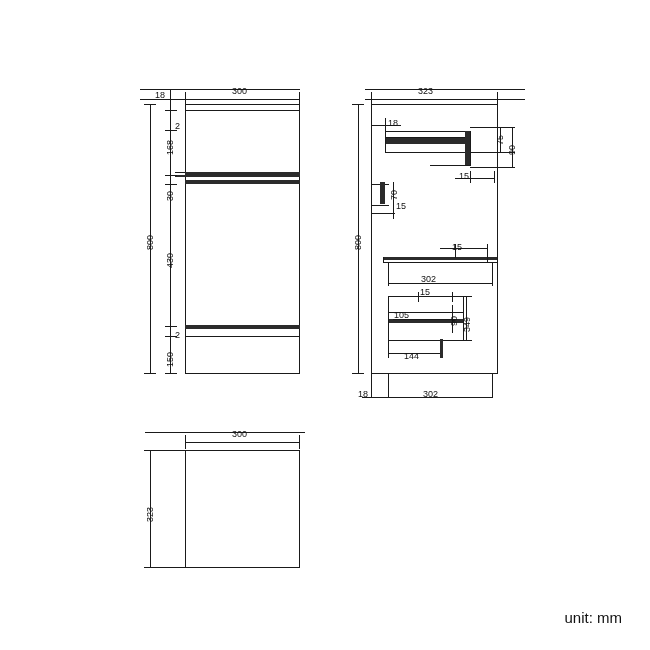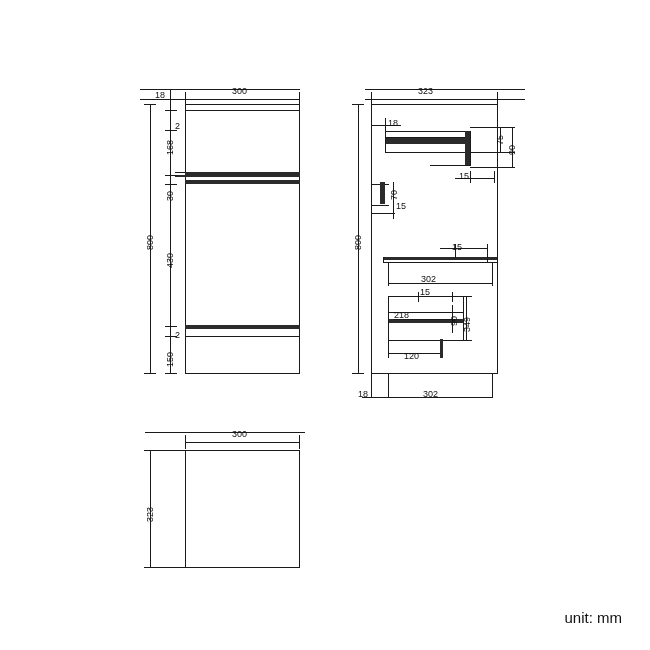--- a/index.html
+++ b/index.html
@@ -163,34 +163,34 @@
   <div class="ln h" style="left:388px; top:340px; width:75px;"></div>
   <div class="ln v" style="left:388px; top:296px; height:44px;"></div>
   <div class="ln v" style="left:463px; top:296px; height:44px;"></div>
 
   <div class="ln h" style="left:405px; top:296px; width:50px;"></div>
   <div class="lbl" style="left:420px; top:288px;">15</div>
   <div class="ln v" style="left:418px; top:292px; height:10px;"></div>
   <div class="ln v" style="left:452px; top:292px; height:10px;"></div>
 
   <div class="ln h" style="left:393px; top:319px; width:62px;"></div>
-  <div class="lbl" style="left:394px; top:311px;">218</div>
+  <div class="lbl" style="left:394px; top:311px;">105</div>
 
   <div class="ln v" style="left:452px; top:305px; height:28px;"></div>
   <div class="lbl rot" style="left:450px; top:326px;">90</div>
 
   <div class="ln v" style="left:466px; top:296px; height:44px;"></div>
   <div class="ln h" style="left:460px; top:296px; width:12px;"></div>
   <div class="ln h" style="left:460px; top:340px; width:12px;"></div>
   <div class="lbl rot" style="left:463px; top:332px;">349</div>
 
   <div class="ln h" style="left:388px; top:353px; width:55px;"></div>
   <div class="ln v" style="left:388px; top:340px; height:18px;"></div>
   <div class="ln v" style="left:440px; top:340px; height:18px;"></div>
-  <div class="lbl" style="left:404px; top:352px;">120</div>
+  <div class="lbl" style="left:404px; top:352px;">144</div>
   <div class="fill" style="left:440px; top:339px; width:3px; height:19px;"></div>
 
   <div class="ln v" style="left:371px; top:374px; height:24px;"></div>
   <div class="ln v" style="left:388px; top:374px; height:24px;"></div>
   <div class="ln v" style="left:492px; top:374px; height:24px;"></div>
   <div class="ln h" style="left:362px; top:397px; width:34px;"></div>
   <div class="ln h" style="left:388px; top:397px; width:105px;"></div>
   <div class="lbl" style="left:358px; top:390px;">18</div>
   <div class="lbl" style="left:423px; top:390px;">302</div>
 

